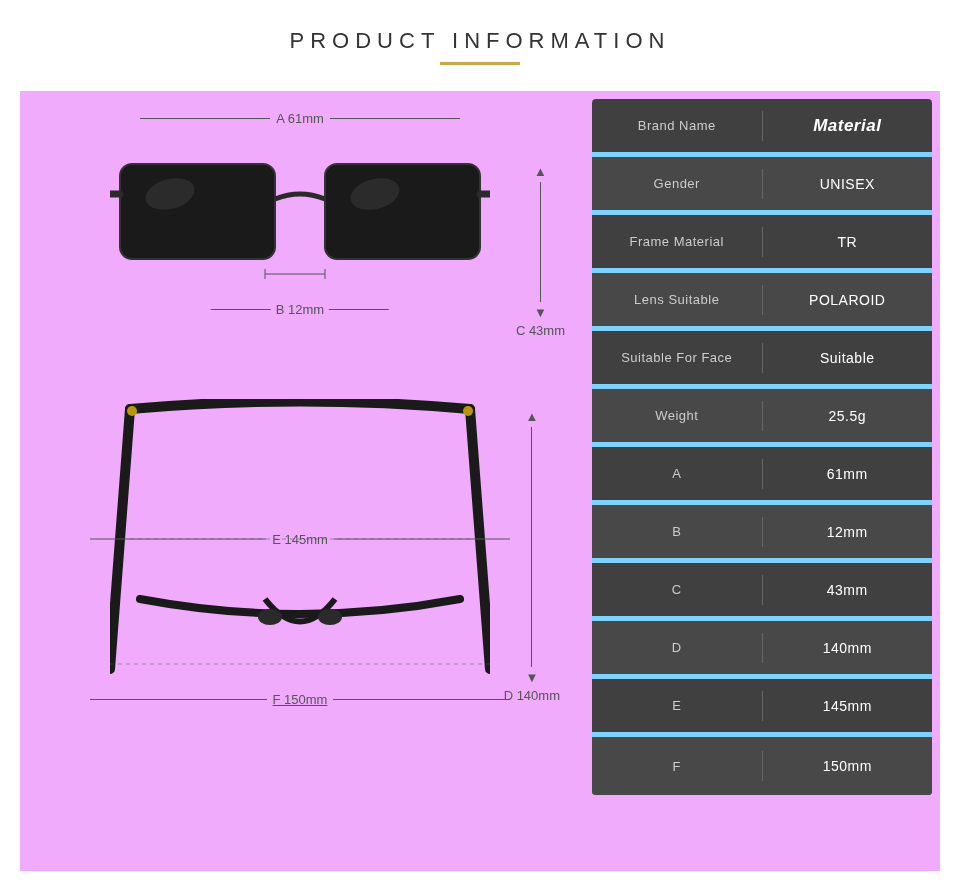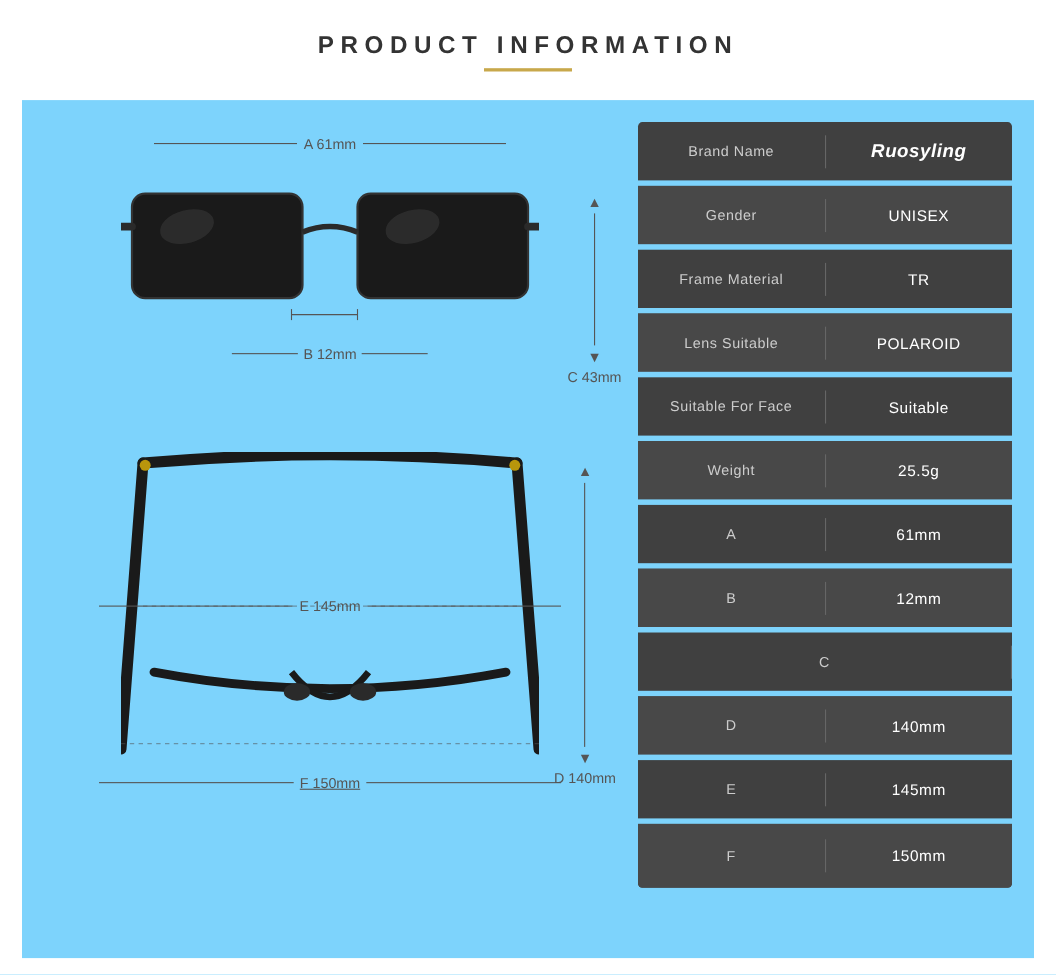--- a/index.html
+++ b/index.html
@@ -12,33 +12,33 @@
     }
 
     .page-header {
       text-align: center;
       padding: 28px 0 16px 0;
     }
     .page-title {
       font-size: 22px;
       letter-spacing: 6px;
       color: #333;
-      font-weight: 700;
+      font-weight: 400;
     }
     .title-underline {
       width: 80px;
       height: 3px;
       background: #c8a84b;
       margin: 8px auto 0 auto;
     }
 
     .main-content {
-      background: #7dd3fc;
+      background: #f0abfc;
       margin: 10px 20px;
-      padding: 20px;
+      padding: 8px;
       display: flex;
       flex-direction: row;
       gap: 20px;
       min-height: 780px;
     }
 
     
     .diagram-panel {
       flex: 1;
       display: flex;
@@ -303,21 +303,21 @@
 
       <div class="dim-f" style="bottom:-28px;">F 150mm</div>
     </div>
 
   </div>
 
   <div class="specs-panel" id="specs-table">
   <div class="spec-row">
         <div class="spec-label">Brand Name</div>
         <div class="spec-divider"></div>
-        <div class="spec-value brand">Ruosyling</div>
+        <div class="spec-value brand">Material</div>
       </div>
       <div class="spec-row alt">
         <div class="spec-label">Gender</div>
         <div class="spec-divider"></div>
         <div class="spec-value">UNISEX</div>
       </div>
       <div class="spec-row">
         <div class="spec-label">Frame Material</div>
         <div class="spec-divider"></div>
         <div class="spec-value">TR</div>
@@ -343,20 +343,21 @@
         <div class="spec-value">61mm</div>
       </div>
       <div class="spec-row alt">
         <div class="spec-label">B</div>
         <div class="spec-divider"></div>
         <div class="spec-value">12mm</div>
       </div>
       <div class="spec-row">
         <div class="spec-label">C</div>
         <div class="spec-divider"></div>
+        <div class="spec-value">43mm</div>
       </div>
       <div class="spec-row alt">
         <div class="spec-label">D</div>
         <div class="spec-divider"></div>
         <div class="spec-value">140mm</div>
       </div>
       <div class="spec-row">
         <div class="spec-label">E</div>
         <div class="spec-divider"></div>
         <div class="spec-value">145mm</div>

